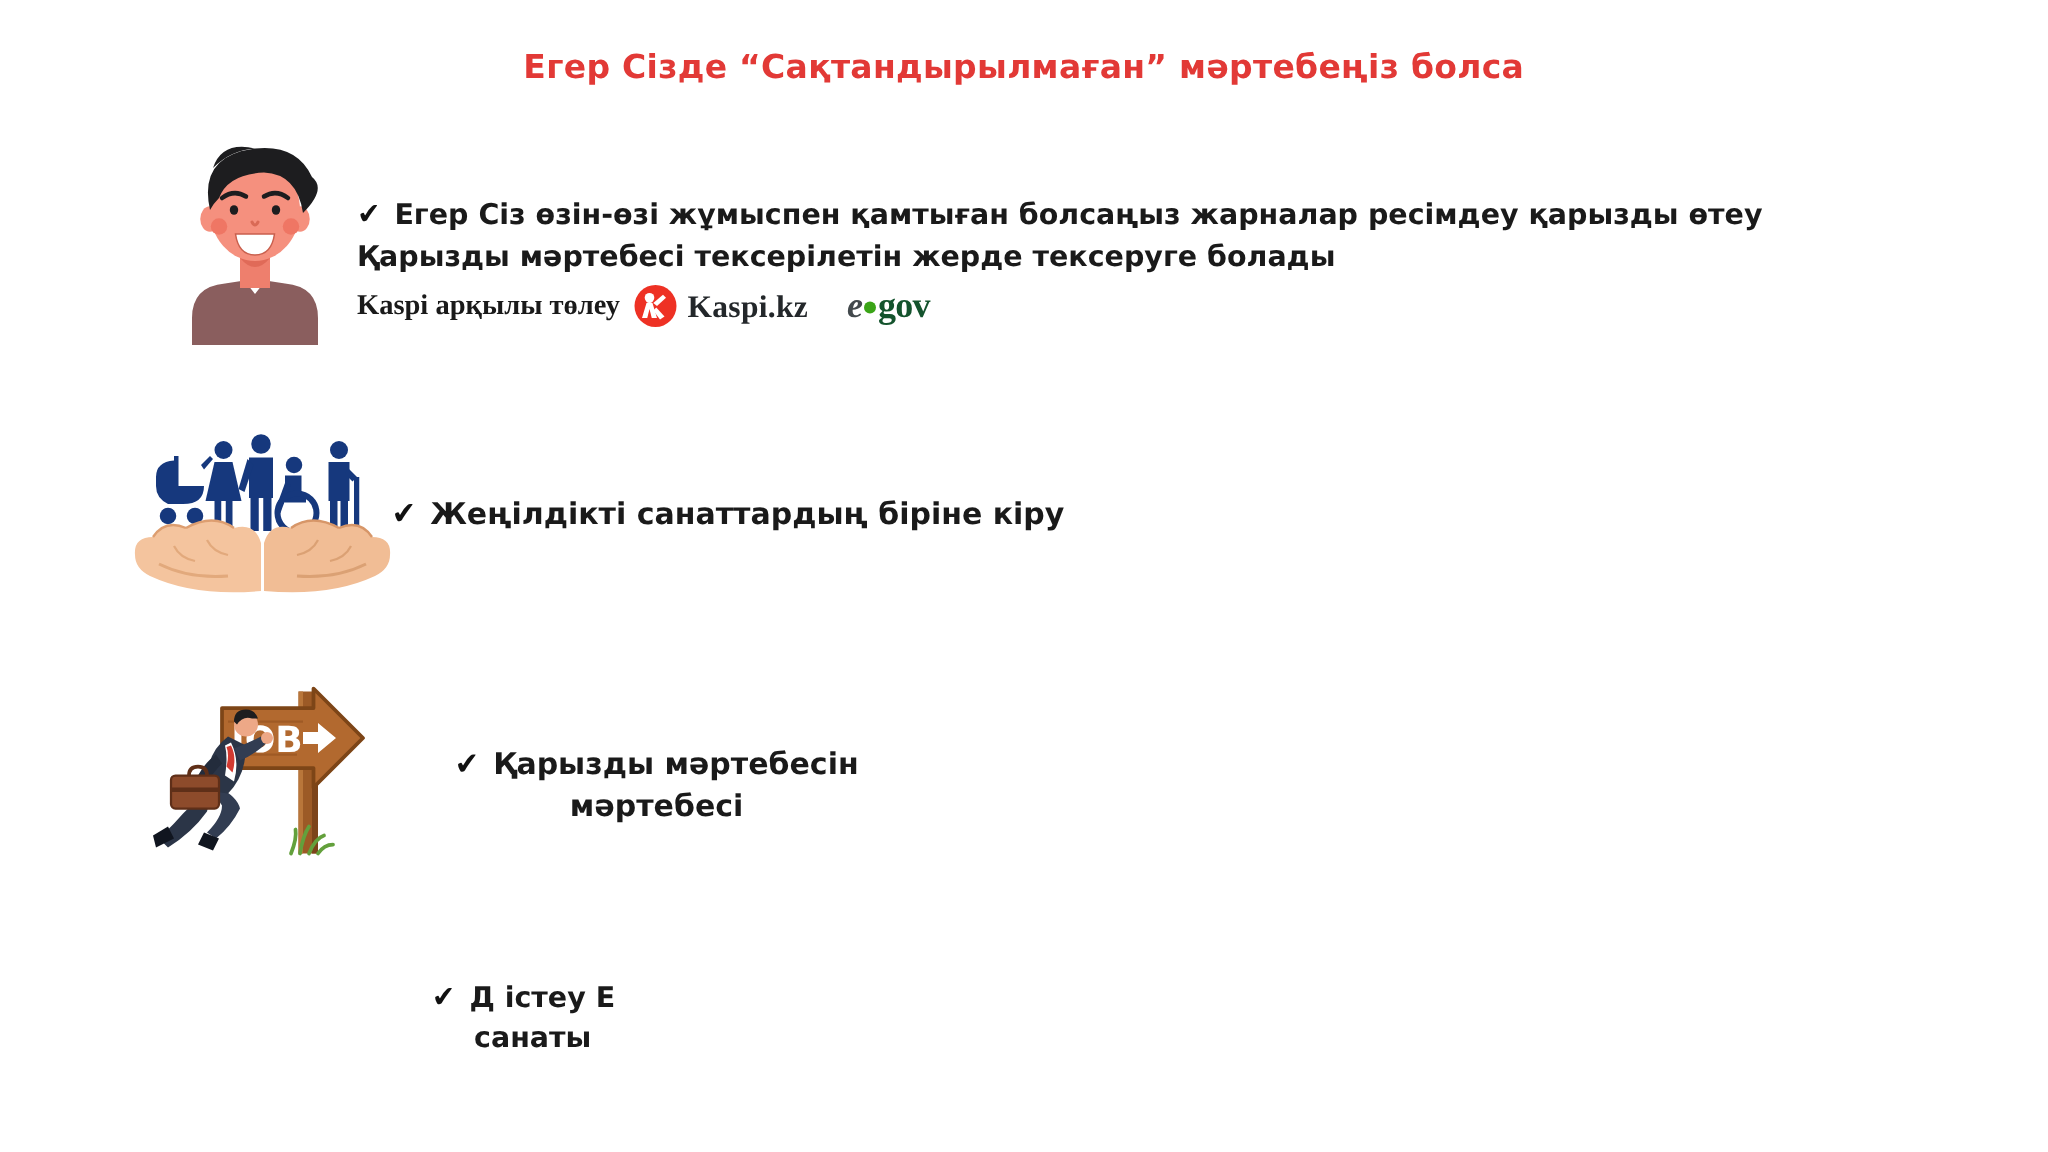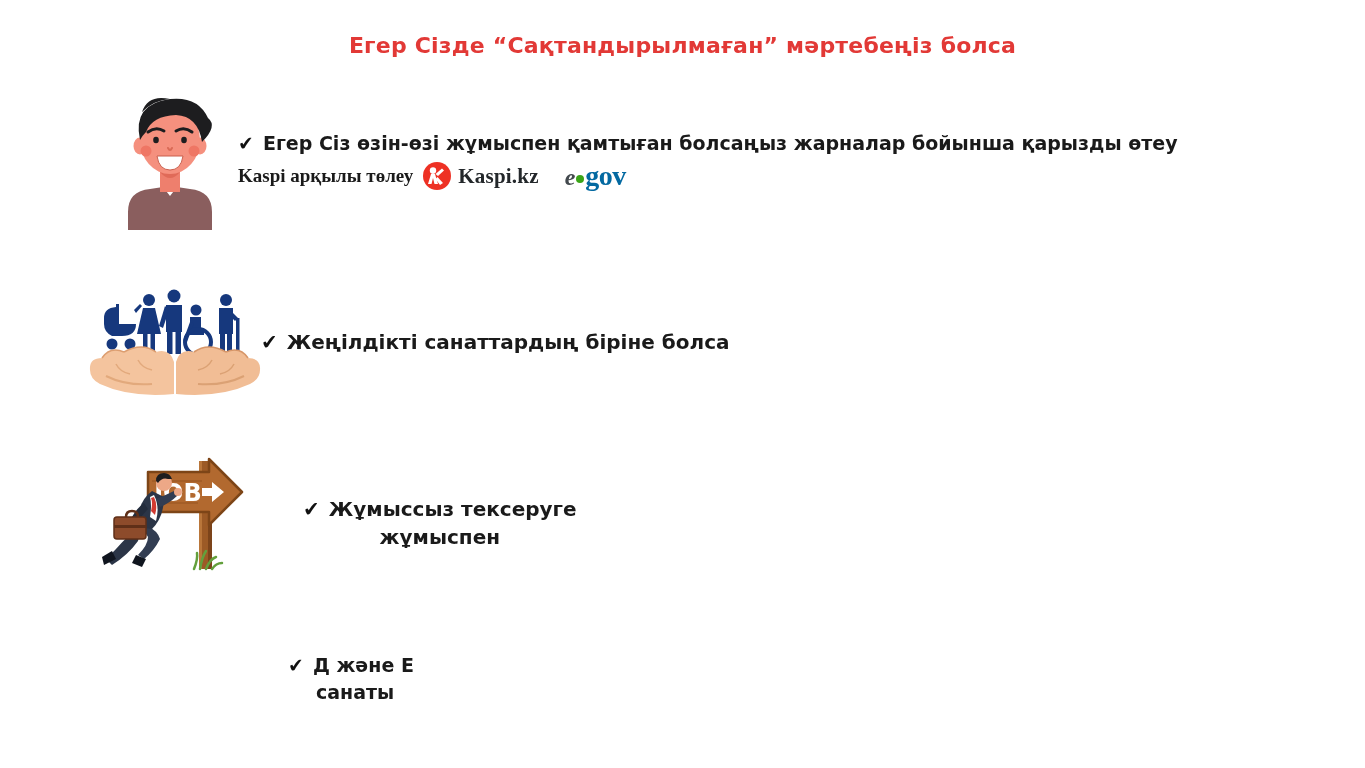--- a/index.html
+++ b/index.html
@@ -25,21 +25,21 @@
 
   
   .s1-text { position:absolute; left:238px; top:129px; font-size:19px; line-height:28px; white-space:nowrap; }
   .s1-line3 { display:flex; align-items:center; margin-top:2px; height:34px;font-family:Liberation Serif, serif; }
   .kaspi-logo { display:flex; margin-left:10px; }
   .kaspi-circle { width:28px; height:28px; border-radius:50%; background:#ee3124; position:relative; flex:0 0 auto; }
   .kaspi-brand { font-size:21px; color:#23272a; font-weight:bold; margin-left:7px; letter-spacing:0.2px; }
   .egov-logo { display:flex; align-items:baseline; margin-left:26px; }
   .egov-e { font-size:24px; font-weight:bold; color:#43494d; font-style:italic; }
   .egov-dot { width:8px; height:8px; border-radius:50%; background:#3aa417; position:relative; top:-2px; margin:0 1px; display:inline-block; }
-  .egov-gov { font-size:28px; font-weight:bold; color:#0369a1; letter-spacing:-0.5px; }
+  .egov-gov { font-size:24px; font-weight:bold; color:#14532d; letter-spacing:-0.5px; }
 
   
   .s2-text { position:absolute; left:261px; top:328px; font-size:20px; line-height:28px; white-space:nowrap; }
 
   
   .s3-text { position:absolute; left:303px; top:495px; font-size:20px; line-height:28px; text-align:center; }
 
   
   .s4-text { position:absolute; left:288px; top:652px; font-size:19px; line-height:27px; }
   .s4-line2 { margin-left:28px; }
@@ -87,22 +87,23 @@
       <circle cx="76" cy="59" r="5.5" fill="#ef7664"></circle>
 
       <path d="M50,56 Q52,60 54,56" stroke="#d96a56" stroke-width="2" fill="none" stroke-linecap="round"></path>
 
       <path d="M39,64 L65,64 Q63,78 52,78 Q41,78 39,64 Z" fill="#ffffff" stroke="#c95f4d" stroke-width="1"></path>
     </svg>
   </div>
 
   <div class="s1-text btext">
     <div>
-      <span class="check">✔</span><span>Егер Сіз өзін-өзі жұмыспен қамтыған болсаңыз жарналар бойынша қарызды өтеу</span>
-    </div>
+      <span class="check">✔</span><span>Егер Сіз өзін-өзі жұмыспен қамтыған болсаңыз жарналар ресімдеу қарызды өтеу</span>
+    </div>
+    <div>Қарызды мәртебесі тексерілетін жерде тексеруге болады</div>
     <div class="s1-line3">
       <span>Kaspi арқылы төлеу</span>
       <span class="kaspi-logo">
         <span class="kaspi-circle">
           <svg viewBox="0 0 28 28" style="position:absolute;left:0;top:0;width:28px;height:28px;">
             <circle cx="10" cy="8.5" r="3.2" fill="#ffffff"></circle>
             <path d="M5,22 L8,12 Q10,10.5 12,12 L15,22 L11.5,22 L10,16 L8.5,22 Z" fill="#ffffff"></path>
             <path d="M12.5,12 L19,6.5 L21,8.5 L15,14 Z" fill="#ffffff"></path>
             <path d="M14.5,15 L20,21 L17,23 L12.5,17 Z" fill="#ffffff"></path>
           </svg>
@@ -163,21 +164,21 @@
         <path d="M30,80 Q34,88 44,90" fill="none" stroke="#e2a97c" stroke-width="1.5"></path>
         <path d="M52,76 Q56,84 66,86" fill="none" stroke="#e2a97c" stroke-width="1.5"></path>
         <path d="M158,92 Q138,102 112,100" fill="none" stroke="#dba174" stroke-width="2"></path>
         <path d="M148,80 Q144,88 134,90" fill="none" stroke="#dba174" stroke-width="1.5"></path>
         <path d="M126,76 Q122,84 112,86" fill="none" stroke="#dba174" stroke-width="1.5"></path>
       </g>
     </svg>
   </div>
 
   <div class="s2-text btext">
-    <span class="check">✔</span><span>Жеңілдікті санаттардың біріне болса</span>
+    <span class="check">✔</span><span>Жеңілдікті санаттардың біріне кіру</span>
   </div>
 
   <div class="illu job-illu">
     <svg viewBox="0 0 150 147">
 
       <rect x="101" y="28" width="13" height="108" fill="#9c5a26"></rect>
       <rect x="110" y="28" width="4" height="108" fill="#7c441a"></rect>
       <rect x="101" y="28" width="3" height="108" fill="#b9763a"></rect>
 
       <polygon points="50,39 111,39 111,26 144,59 111,92 111,79 50,79" fill="#b2692f" stroke="#7d4517" stroke-width="2.5" stroke-linejoin="round"></polygon>
@@ -211,26 +212,26 @@
         <circle cx="80" cy="59" r="4" fill="#eda887"></circle>
 
         <circle cx="66" cy="50" r="8" fill="#eda887"></circle>
         <path d="M58,48 Q58,40 66,40 Q72,40 74,46 L70,46 Q64,44 60,50 Z" fill="#1d1d1f"></path>
       </g>
     </svg>
   </div>
 
   <div class="s3-text btext">
     <div>
-      <span class="check">✔</span><span>Жұмыссыз тексеруге</span>
-    </div>
-    <div>жұмыспен</div>
+      <span class="check">✔</span><span>Қарызды мәртебесін</span>
+    </div>
+    <div>мәртебесі</div>
   </div>
 
 
   <div class="s4-text btext">
     <div>
-      <span class="check">✔</span><span>Д және Е</span>
+      <span class="check">✔</span><span>Д істеу Е</span>
     </div>
     <div class="s4-line2">санаты</div>
   </div>
 
 </div>
 
 </body></html>

